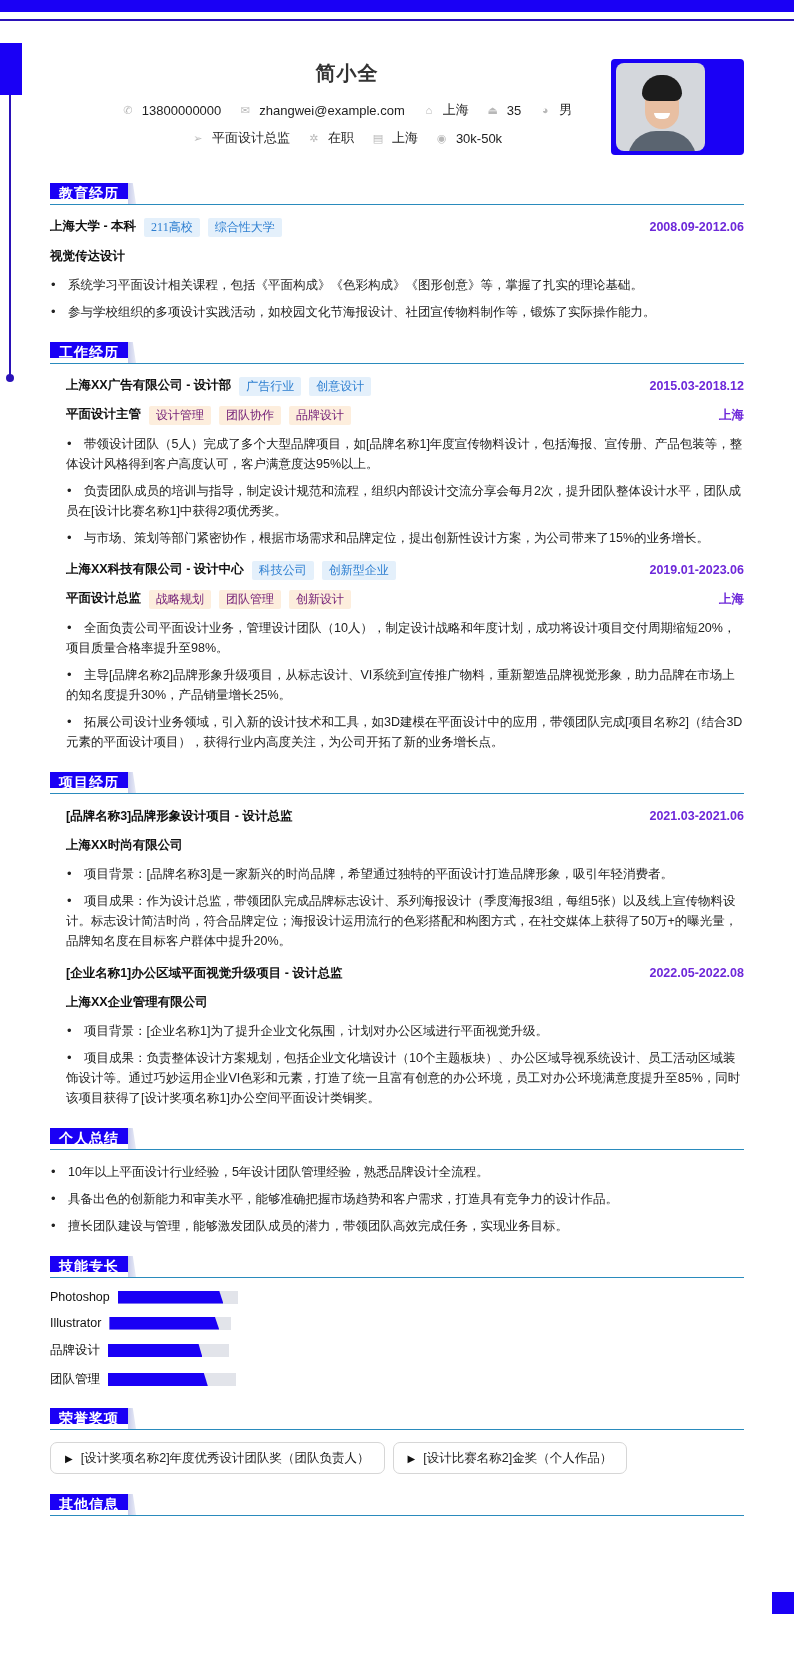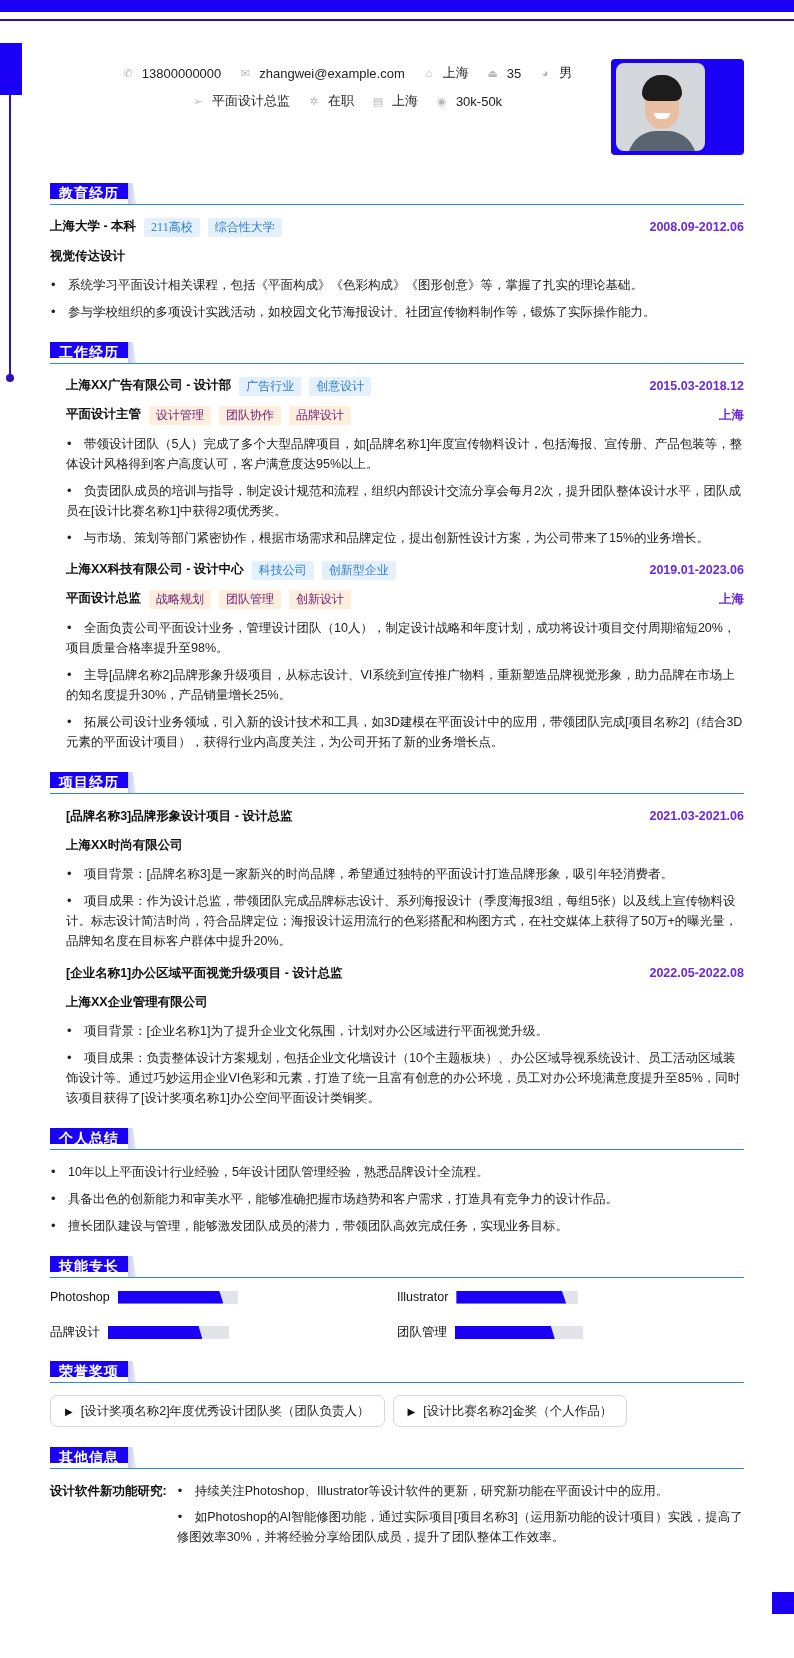--- a/index.html
+++ b/index.html
@@ -45,21 +45,21 @@
   .tag.orange { background: #fdeedd; color: #701a75; }
 
   ul.bullets { list-style: none; }
   ul.bullets li { position: relative; padding-left: 18px; font-size: 12.5px; line-height: 20px; color: #222; margin-bottom: 7px; }
   ul.bullets li::before { content: "•"; position: absolute; left: 1px; top: 0; font-size: 13px; color: #222; }
   ul.bullets li.wrap-indent { padding-left: 0; text-indent: 18px; }
   ul.bullets li.wrap-indent::before { left: 1px; text-indent: 0; }
 
   .entry { margin-bottom: 12px; margin-left: 16px; }
 
-  .skills { display: grid; grid-template-columns: 1fr 1fr; row-gap: 20px; margin-top: 4px; }
+  .skills { display: grid; grid-template-columns: 1fr; row-gap: 12px; margin-top: 4px; }
   .skill { display: flex; align-items: center; gap: 8px; font-size: 12.5px; color: #111; }
   .skill-bar { position: relative; height: 13px; background: #e2e4ea; }
   .skill-fill { position: absolute; left: 0; top: 0; height: 13px; background: #1a00f5; clip-path: polygon(0 0, 96% 0, 100% 100%, 0 100%); }
 
   .awards { display: flex; gap: 8px; margin-top: 4px; }
   .award { display: inline-flex; align-items: center; gap: 8px; padding: 0 14px; height: 32px; border: 1px solid #d6d6d6; border-radius: 7px; font-size: 12.5px; color: #222; }
   .award .tri { font-size: 10px; color: #111; }
 
   .other { display: flex; align-items: flex-start; }
   .other-label { font-weight: bold; font-size: 12.5px; color: #111; line-height: 20px; white-space: nowrap; margin-right: 10px; }
@@ -69,20 +69,21 @@
 <body>
 
 <div class="top-bar"></div>
 <div class="top-line"></div>
 <div class="side-block"></div>
 <div class="side-line"></div>
 <div class="side-dot"></div>
 <div class="corner-block"></div>
 
 <div class="header">
+  <div class="name">简小全</div>
   <div class="info-row">
     <span class="info-item">
         <span class="ico">✆</span>
         <span>13800000000</span>
       </span>
     <span class="info-item">
         <span class="ico">✉</span>
         <span>zhangwei@example.com</span>
       </span>
     <span class="info-item">
@@ -296,22 +297,15 @@
           <span class="tri">▶</span>
           <span>[设计比赛名称2]金奖（个人作品）</span>
         </div>
     </div>
   </div>
 
   <div class="section">
     <div class="sec-head">
         <span class="sec-title">其他信息</span>
       </div>
-    <div class="other">
-      <span class="other-label">设计软件新功能研究:</span>
-      <ul class="bullets">
-        <li class="wrap-indent">持续关注Photoshop、Illustrator等设计软件的更新，研究新功能在平面设计中的应用。</li>
-        <li class="wrap-indent">如Photoshop的AI智能修图功能，通过实际项目[项目名称3]（运用新功能的设计项目）实践，提高了修图效率30%，并将经验分享给团队成员，提升了团队整体工作效率。</li>
-      </ul>
-    </div>
   </div>
 
 </div>
 
 </body></html>

